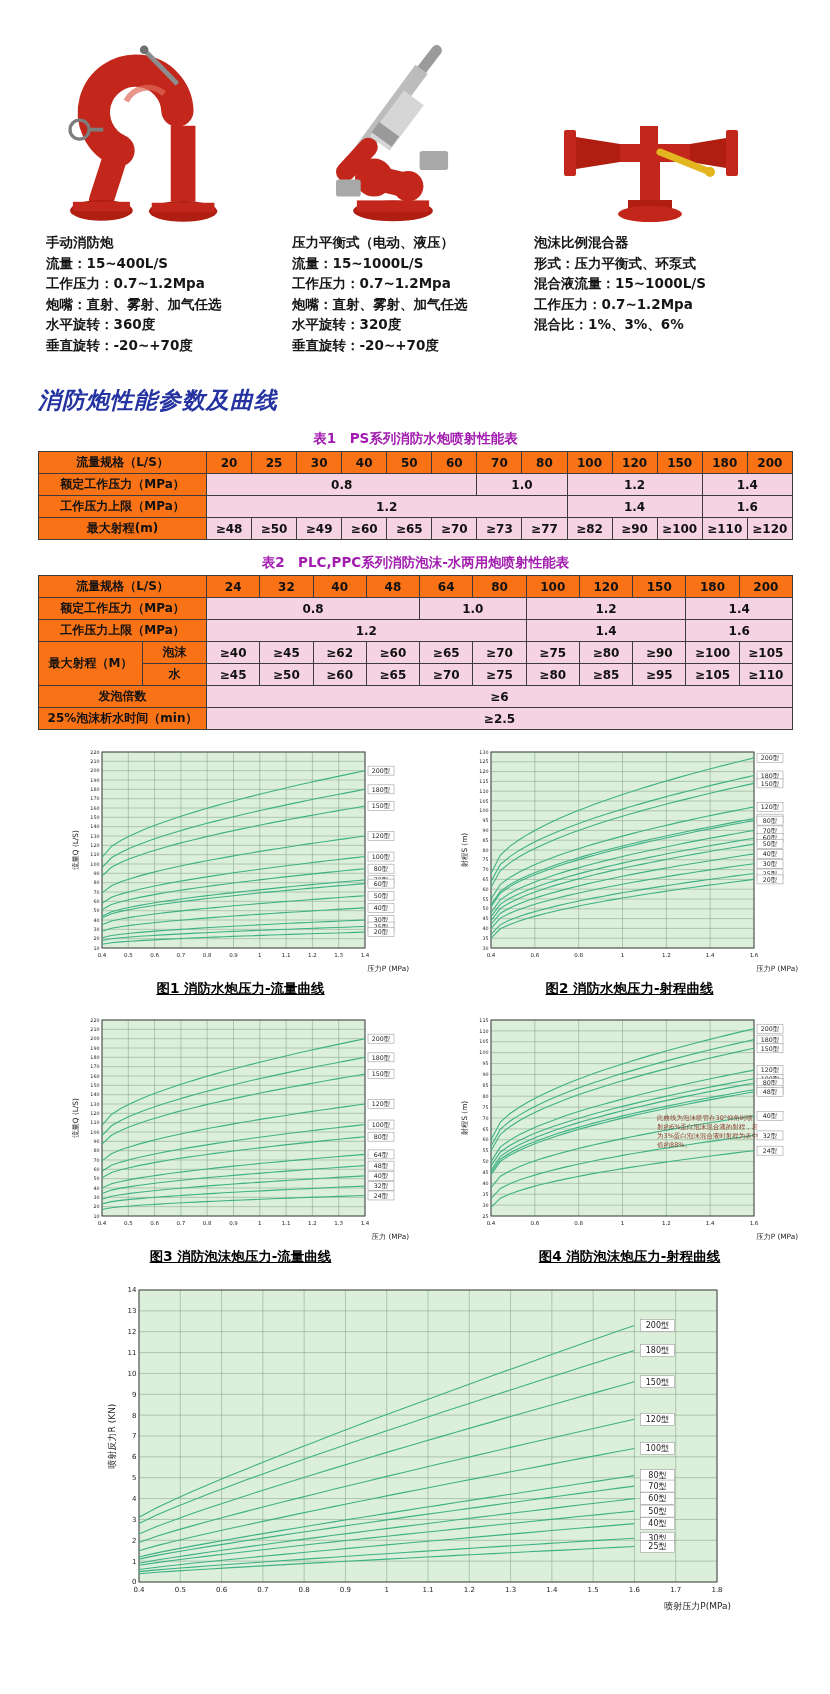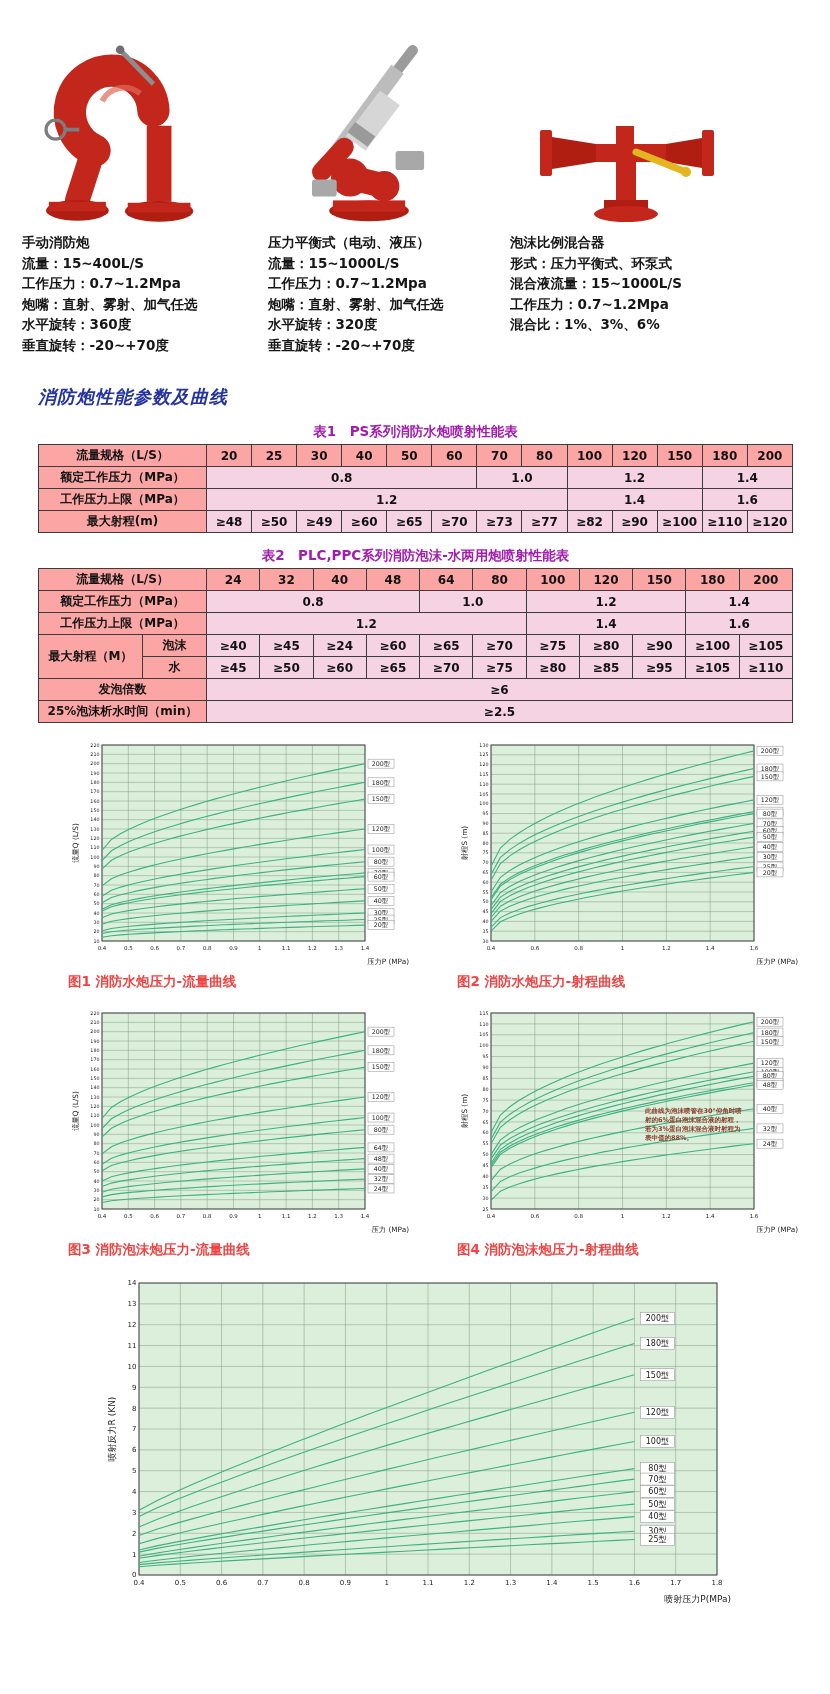--- a/index.html
+++ b/index.html
@@ -1,44 +1,44 @@
 <!DOCTYPE html>
 <html><head>
 <meta charset="utf-8">
 <style>
   html,body{margin:0;padding:0;background:#fff;}
   body{font-family:"DejaVu Sans","Liberation Sans",sans-serif;color:#1c1c1c;}
   .page{width:830px;height:1694px;position:relative;background:#ffffff;overflow:hidden;}
 
   
-  .products{display:flex;padding:26px 0 0 22px;}
+  .products{display:flex;padding:26px 0 0 46px;}
   .product{width:246px;}
   .product:nth-child(2){width:242px;}
   .product:nth-child(3){width:262px;}
   .pimg{height:206px;display:flex;align-items:flex-end;justify-content:flex-start;padding-left:6px;box-sizing:border-box;}
   .pname,.spec-line{font-size:13.5px;font-weight:700;color:#161616;line-height:1.52;white-space:nowrap;}
 
   
-  .sec-title{font-size:18px;font-weight:800;font-style:italic;color:#2433a0;margin:30px 0 4px 38px;letter-spacing:1px;}
+  .sec-title{font-size:23px;font-weight:800;font-style:italic;color:#2433a0;margin:30px 0 4px 38px;letter-spacing:1px;}
 
   
   .tcap{width:755px;margin:14px 0 3px 38px;text-align:center;font-size:13.5px;font-weight:700;color:#a21caf;}
   table.spec{border-collapse:collapse;width:755px;margin-left:38px;table-layout:fixed;font-size:12px;font-weight:700;color:#111;}
   table.spec td{border:1px solid #3c3c3c;height:21px;text-align:center;padding:0 1px;overflow:hidden;white-space:nowrap;}
-  td.cyan{background:#fca5a5;}
+  td.cyan{background:#f97316;}
   td.pink{background:#f6d3e2;}
   td.lbl{text-align:left;padding-left:8px;}
   td.ctr{text-align:center;padding-left:0;}
 
   
   .chartrow{display:flex;justify-content:space-between;padding:14px 28px 0 68px;}
   figure{margin:0;position:relative;}
-  figcaption{text-align:left;font-weight:700;font-size:13.5px;margin-top:2px;color:#ef4444;}
+  figcaption{text-align:center;font-weight:700;font-size:13.5px;margin-top:2px;color:#000000;text-decoration:underline;}
   .bigfig{width:640px;margin:14px auto 0;}
-  .chart-note{position:absolute;left:188px;top:102px;width:102px;font-size:6.5px;line-height:1.4;color:#8a3c2c;font-weight:700;}
+  .chart-note{position:absolute;left:200px;top:102px;width:102px;font-size:6.5px;line-height:1.4;color:#8a3c2c;font-weight:400;}
 </style>
 </head>
 <body>
 
 <div class="page">
 
   <section class="products">
     <div class="product">
       <div class="pimg">
         <svg width="190" height="200" viewBox="0 0 200 205">
@@ -229,21 +229,21 @@
           <td class="lbl cyan" colspan="2">工作压力上限（MPa）</td>
           <td class="pink" colspan="6">1.2</td>
           <td class="pink" colspan="3">1.4</td>
           <td class="pink" colspan="2">1.6</td>
         </tr>
         <tr>
           <td class="lbl cyan ctr" rowspan="2">最大射程（M）</td>
           <td class="lbl cyan ctr">泡沫</td>
           <td class="pink">≥40</td>
           <td class="pink">≥45</td>
-          <td class="pink">≥24</td>
+          <td class="pink">≥62</td>
           <td class="pink">≥60</td>
           <td class="pink">≥65</td>
           <td class="pink">≥70</td>
           <td class="pink">≥75</td>
           <td class="pink">≥80</td>
           <td class="pink">≥90</td>
           <td class="pink">≥100</td>
           <td class="pink">≥105</td>
         </tr>
         <tr>

